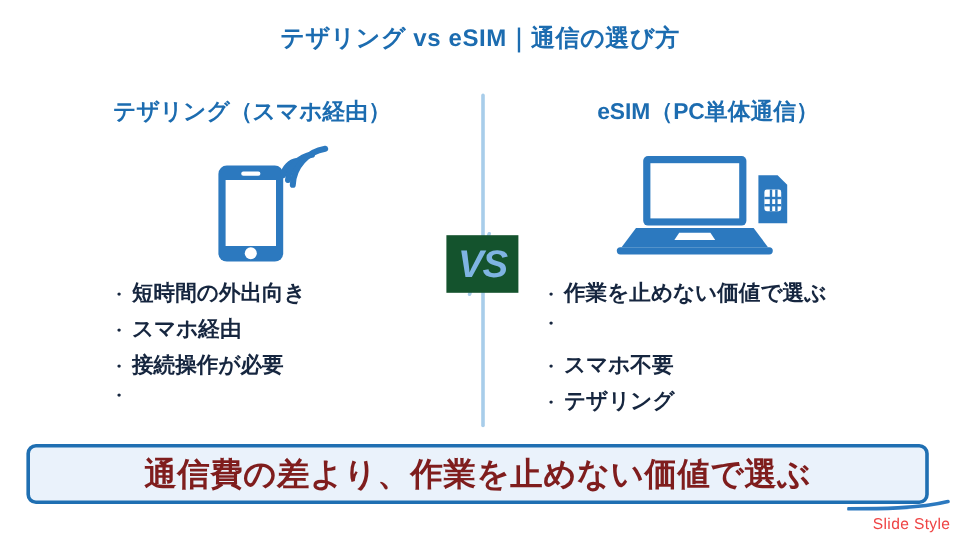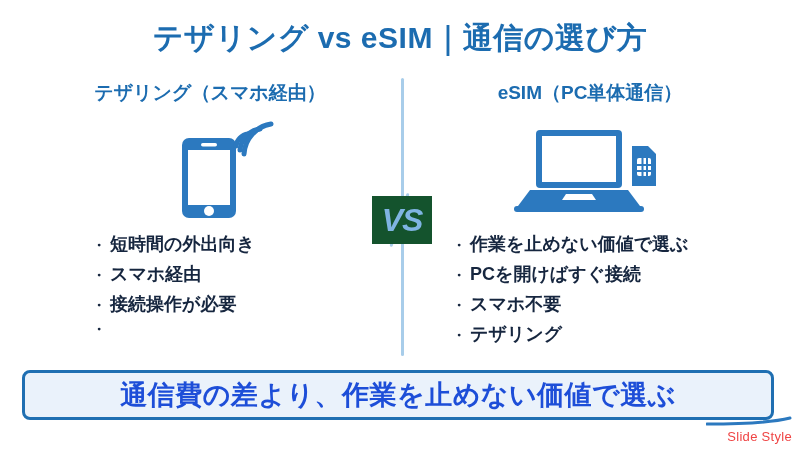--- a/index.html
+++ b/index.html
@@ -22,21 +22,21 @@
     overflow: hidden;
   }
 
   
   .title {
     position: absolute;
     top: 20px;
     left: 0;
     width: 800px;
     text-align: center;
-    font-size: 30px;
+    font-size: 20px;
     font-weight: bold;
     color: #1C6CB0;
     letter-spacing: 0.5px;
     line-height: 1.2;
     white-space: nowrap;
   }
 
   
   .col-head {
     position: absolute;
@@ -137,21 +137,21 @@
     background: #EAF2FB;
     border: 3px solid #1F6FB2;
     border-radius: 8px;
     display: flex;
     align-items: center;
     justify-content: center;
   }
   .banner-text {
     font-size: 27px;
     font-weight: bold;
-    color: #1d4ed8;
+    color: #7f1d1d;
     letter-spacing: 0.5px;
     white-space: nowrap;
   }
 
   
   .footer {
     position: absolute;
     right: 8px;
     bottom: 6px;
     font-size: 13px;
@@ -236,21 +236,20 @@
     </div>
   </div>
 
   <div class="bullets right">
     <div class="bullet-row">
       <span class="bullet-dot">・</span>
       <span>作業を止めない価値で選ぶ</span>
     </div>
     <div class="bullet-row">
       <span class="bullet-dot">・</span>
-      <span>PCを開けばすぐ接続</span>
     </div>
     <div class="bullet-row">
       <span class="bullet-dot">・</span>
       <span>スマホ不要</span>
     </div>
     <div class="bullet-row">
       <span class="bullet-dot">・</span>
       <span>テザリング</span>
     </div>
   </div>

